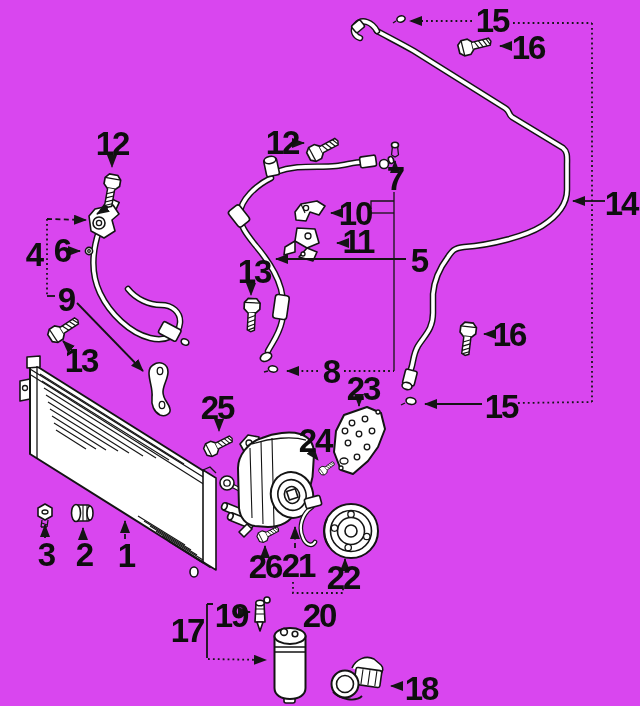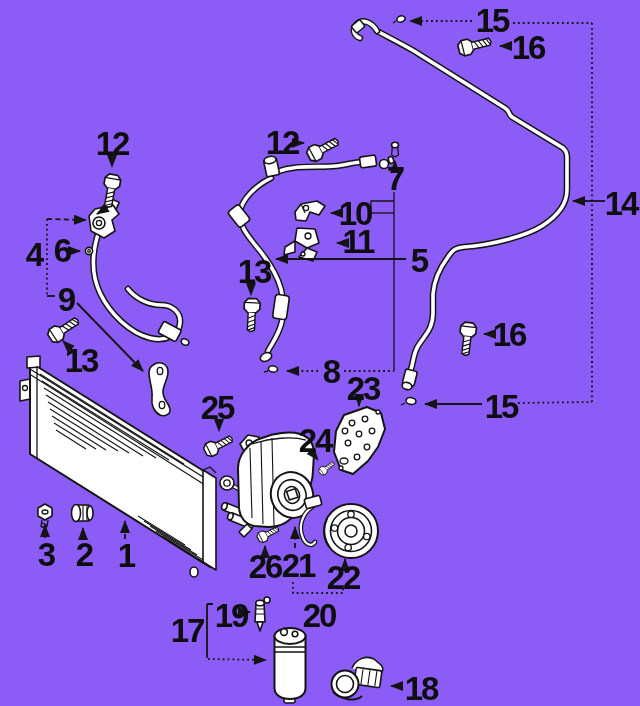--- a/index.html
+++ b/index.html
@@ -1,16 +1,16 @@
 <!DOCTYPE html>
 <html><head>
 <meta charset="utf-8">
 <style>
   html,body{margin:0;padding:0;background:#ffffff;}
-  .stage{width:640px;height:706px;position:relative;background:#8b5cf6;overflow:hidden;}
+  .stage{width:640px;height:706px;position:relative;background:#d946ef;overflow:hidden;}
   svg{display:block;}
   .pw{fill:#ffffff;stroke:#141414;stroke-width:1.6;stroke-linejoin:round;}
   .pw2{fill:#ffffff;stroke:#141414;stroke-width:2;stroke-linejoin:round;}
   .ln{fill:none;stroke:#141414;stroke-width:1.8;}
   .lnt{fill:none;stroke:#141414;stroke-width:1.3;}
   .dot{fill:none;stroke:#141414;stroke-width:1.8;stroke-dasharray:1.8,3.1;}
   .dsh{fill:none;stroke:#141414;stroke-width:1.8;stroke-dasharray:5,3.4;}
   .thin{fill:none;stroke:#141414;stroke-width:1.1;}
   .tubeB{fill:none;stroke:#141414;stroke-width:6.5;stroke-linecap:round;}
   .tubeW{fill:none;stroke:#ffffff;stroke-width:3.6;stroke-linecap:round;}

